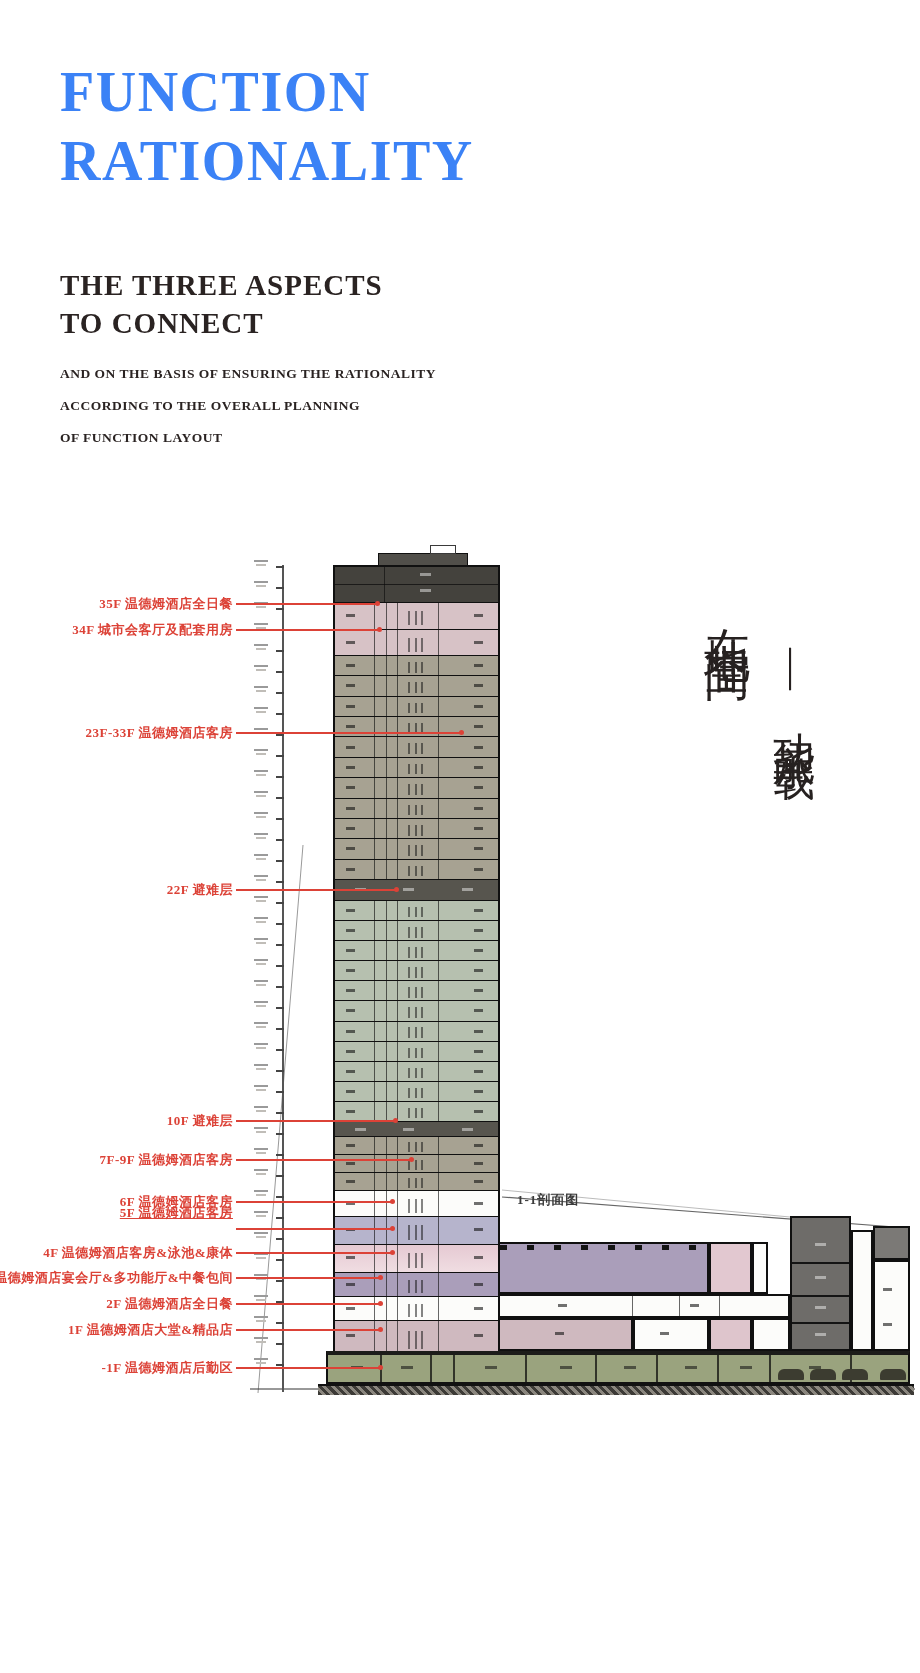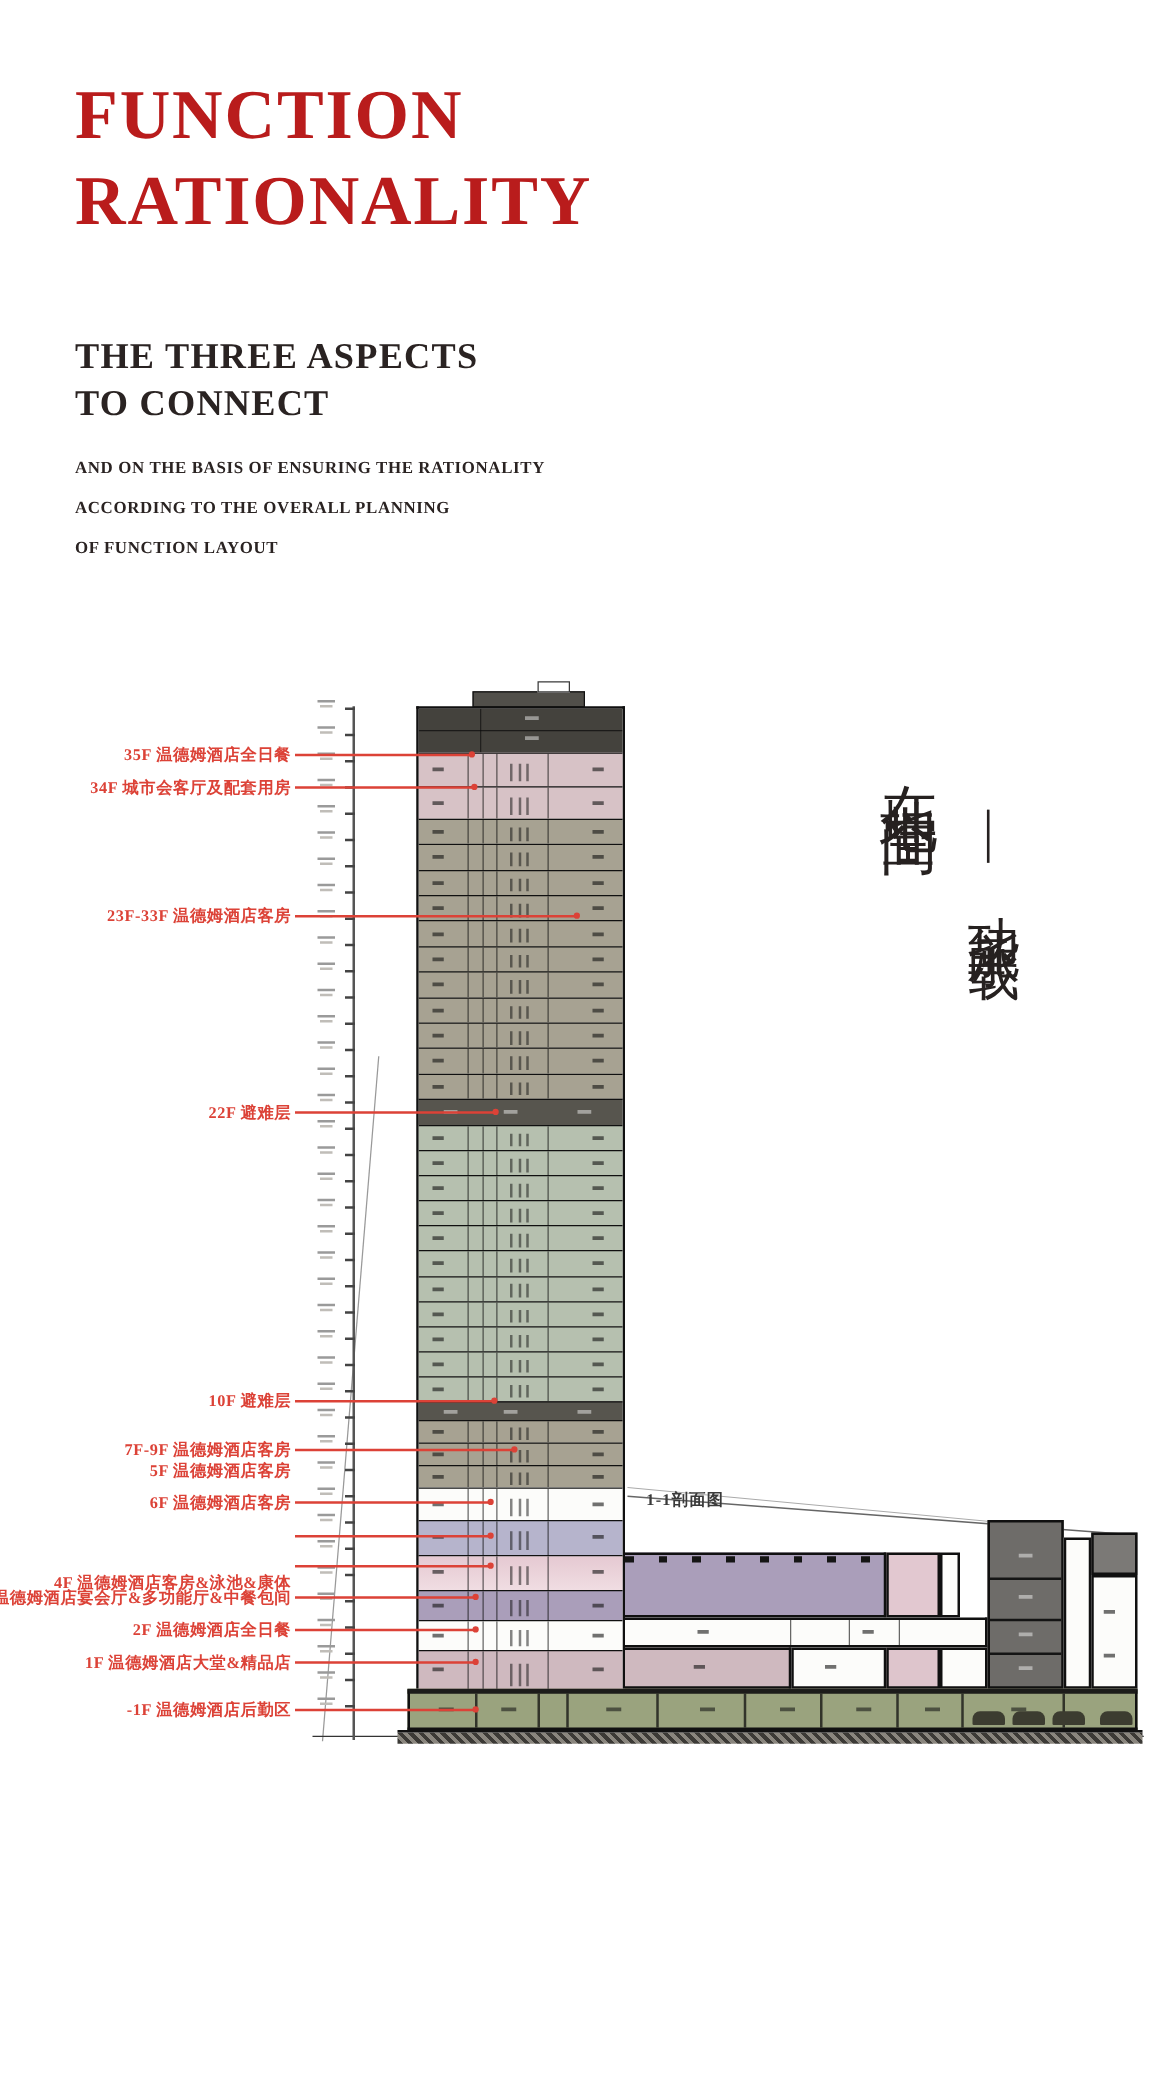--- a/index.html
+++ b/index.html
@@ -1,21 +1,21 @@
 <!DOCTYPE html>
 <html style="--c-red: #dc4237; --c-ink: #2a2322; --c-roof: #44423d; --c-dark: #57554e; --c-olive: #a7a292; --c-green: #b6c0af; --c-pink: #d7c2c6; --c-lav: #b6b4cc; --c-mauve: #aa9eba; --c-lobby: #cfb9bf; --c-white: #fcfcfa; --c-base: #9aa37e; --c-mini: #6e6c69; --c-grayR: #7b7976;"><head>
 <meta charset="utf-8">
 <style>
   html,body{margin:0;padding:0;background:#ffffff;}
   .page{position:relative;width:920px;height:1673px;background:#fff;overflow:hidden;
         font-family:"Liberation Serif","DejaVu Serif",serif;color:#2a2322;}
 
   
   .big-title{position:absolute;left:60px;top:58px;font-size:56px;line-height:69px;
-             font-weight:bold;letter-spacing:1.5px;color:#b91c1c;}
+             font-weight:bold;letter-spacing:1.5px;color:#3b82f6;}
   .sub-title{position:absolute;left:60px;top:266px;font-size:29px;line-height:38px;
              font-weight:bold;letter-spacing:1px;color:#2a2322;}
   .intro{position:absolute;left:60px;top:358px;font-size:13.5px;line-height:32px;
          font-weight:bold;letter-spacing:.5px;color:#2a2322;}
 
   
   .footer-quote{position:absolute;left:0;top:1506px;width:920px;text-align:center;
                 font-size:16.5px;line-height:31px;font-weight:bold;letter-spacing:.8px;color:#2a2322;}
 
   
@@ -727,23 +727,23 @@
         <div class="leader-label" style="top: 724px;">23F-33F 温德姆酒店客房</div>
         <div class="leader-line" style="top: 732px; width: 226px;"></div>
         <div class="leader-label" style="top: 881px;">22F 避难层</div>
         <div class="leader-line" style="top: 889px; width: 161px;"></div>
         <div class="leader-label" style="top: 1112px;">10F 避难层</div>
         <div class="leader-line" style="top: 1120px; width: 160px;"></div>
         <div class="leader-label" style="top: 1151px;">7F-9F 温德姆酒店客房</div>
         <div class="leader-line" style="top: 1159px; width: 176px;"></div>
         <div class="leader-label" style="top: 1193px;">6F 温德姆酒店客房</div>
         <div class="leader-line" style="top: 1201px; width: 157px;"></div>
-        <div class="leader-label" style="top: 1168px;">5F 温德姆酒店客房</div>
+        <div class="leader-label" style="top: 1204px; text-decoration: underline;">5F 温德姆酒店客房</div>
         <div class="leader-line" style="top: 1228px; width: 157px;"></div>
-        <div class="leader-label" style="top: 1244px; margin-top: 13px;">4F 温德姆酒店客房&amp;泳池&amp;康体</div>
+        <div class="leader-label" style="top: 1244px;">4F 温德姆酒店客房&amp;泳池&amp;康体</div>
         <div class="leader-line" style="top: 1252px; width: 157px;"></div>
         <div class="leader-label" style="top: 1269px;">3F 温德姆酒店宴会厅&amp;多功能厅&amp;中餐包间</div>
         <div class="leader-line" style="top: 1277px; width: 145px;"></div>
         <div class="leader-label" style="top: 1295px;">2F 温德姆酒店全日餐</div>
         <div class="leader-line" style="top: 1303px; width: 145px;"></div>
         <div class="leader-label" style="top: 1321px;">1F 温德姆酒店大堂&amp;精品店</div>
         <div class="leader-line" style="top: 1329px; width: 145px;"></div>
         <div class="leader-label" style="top: 1359px;">-1F 温德姆酒店后勤区</div>
         <div class="leader-line" style="top: 1367px; width: 145px;"></div>
       </div>

